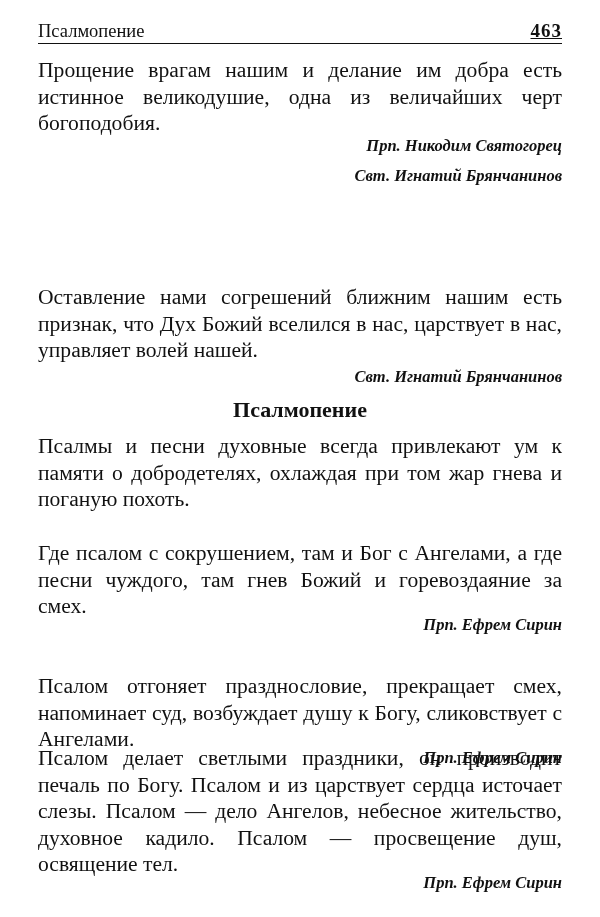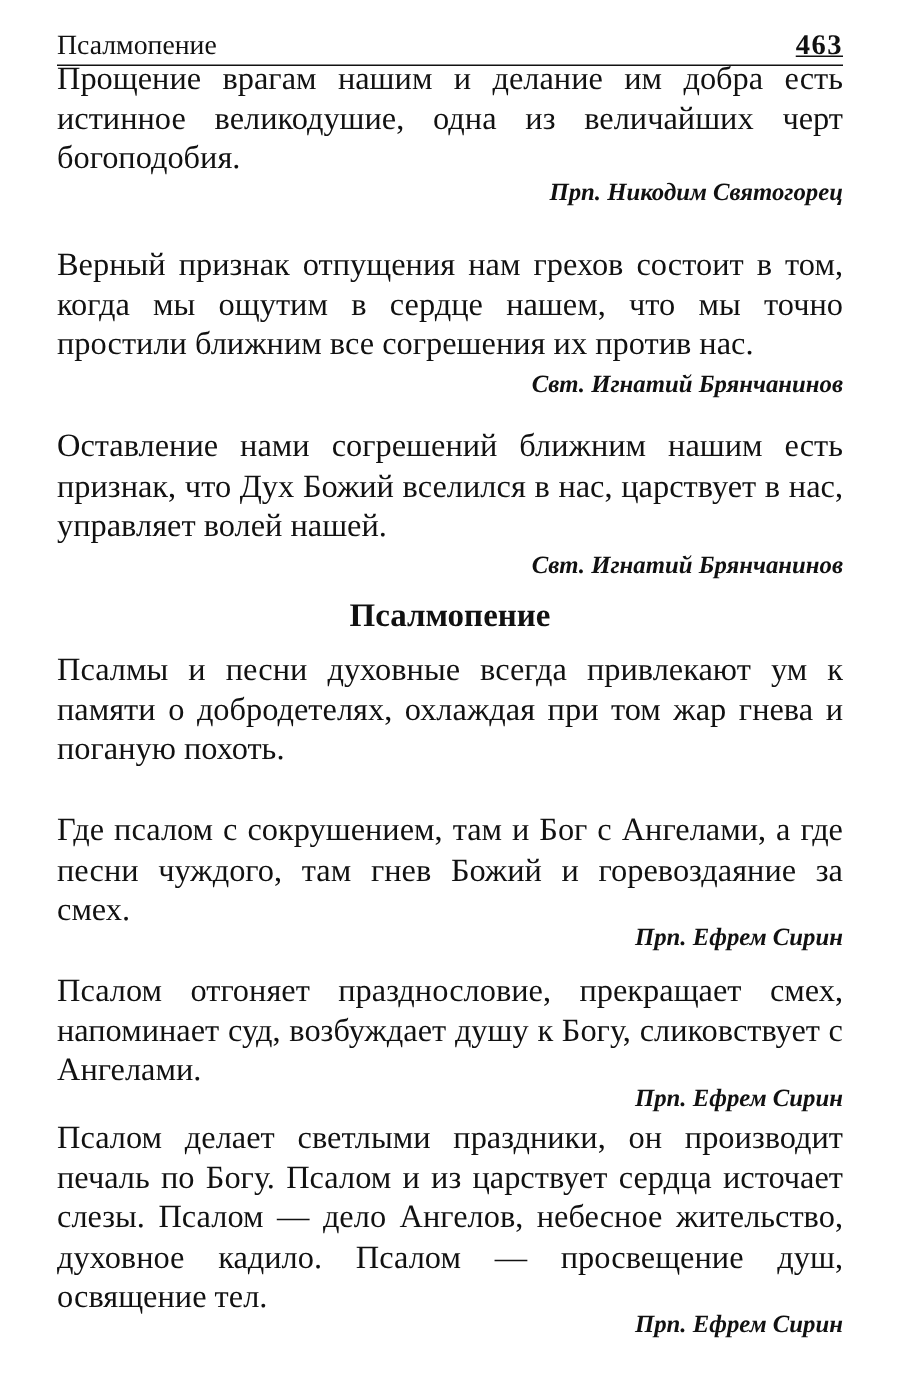--- a/index.html
+++ b/index.html
@@ -23,47 +23,46 @@
 </head>
 <body>
 
 <div class="page">
   <div class="running-head">
     <span>Псалмопение</span>
     <span class="num">463</span>
   </div>
   <div class="rule"></div>
 
-  <div class="block" style="top:39px;">
+  <div class="block" style="top:57px;">
     <p class="quote">Прощение врагам нашим и делание им добра есть истинное великодушие, одна из величайших черт богоподобия.</p>
     <p class="author" style="margin-top:-2px;">Прп. Никодим Святогорец</p>
   </div>
 
   <div class="block" style="top:163px;">
-    <p class="quote">Верный признак отпущения нам грехов состоит в том, когда мы ощутим в сердце нашем, что мы точно простили ближним все согрешения их против нас.</p>
     <p class="author" style="margin-top:2px;">Свт. Игнатий Брянчанинов</p>
   </div>
 
   <div class="block" style="top:284px;">
     <p class="quote">Оставление нами согрешений ближним нашим есть признак, что Дух Божий вселился в нас, царствует в нас, управляет волей нашей.</p>
     <p class="author" style="margin-top:2px;">Свт. Игнатий Брянчанинов</p>
   </div>
 
   <div class="heading">Псалмопение</div>
 
   <div class="block" style="top:433px;">
     <p class="quote">Псалмы и песни духовные всегда привлекают ум к памяти о добродетелях, охлаждая при том жар гнева и поганую похоть.</p>
   </div>
 
   <div class="block" style="top:540px;">
     <p class="quote">Где псалом с сокрушением, там и Бог с Ангелами, а где песни чуждого, там гнев Божий и горевоздаяние за смех.</p>
     <p class="author" style="margin-top:-6px;">Прп. Ефрем Сирин</p>
   </div>
 
-  <div class="block" style="top:647px;">
+  <div class="block" style="top:673px;">
     <p class="quote">Псалом отгоняет празднословие, прекращает смех, напоминает суд, возбуждает душу к Богу, сликовствует с Ангелами.</p>
     <p class="author" style="margin-top:-6px;">Прп. Ефрем Сирин</p>
   </div>
 
   <div class="block" style="top:745px;">
     <p class="quote">Псалом делает светлыми праздники, он производит печаль по Богу. Псалом и из царствует сердца источает слезы. Псалом — дело Ангелов, небесное жительство, духовное кадило. Псалом — просвещение душ, освящение тел.</p>
     <p class="author" style="margin-top:-6px;">Прп. Ефрем Сирин</p>
   </div>
 </div>
 

